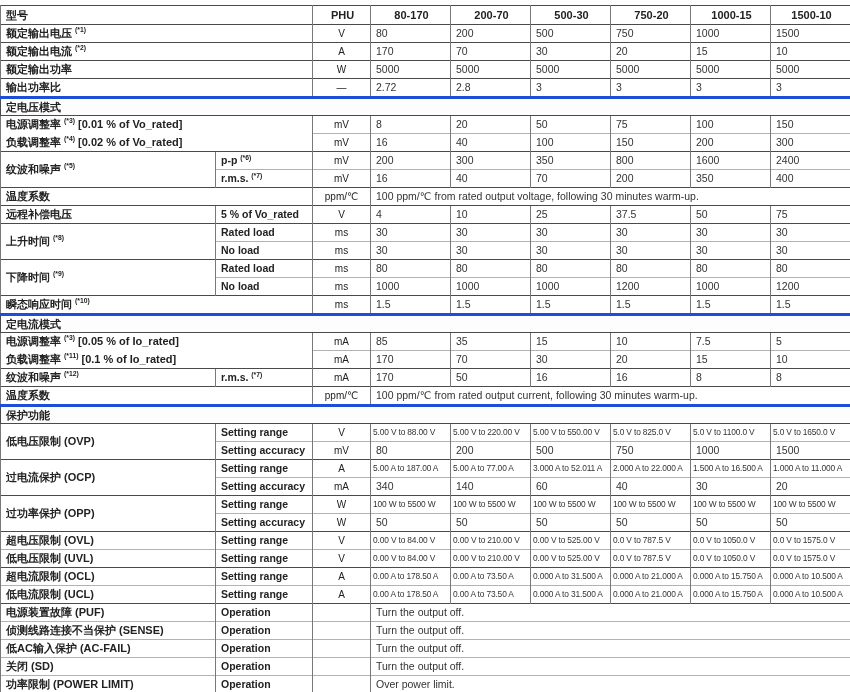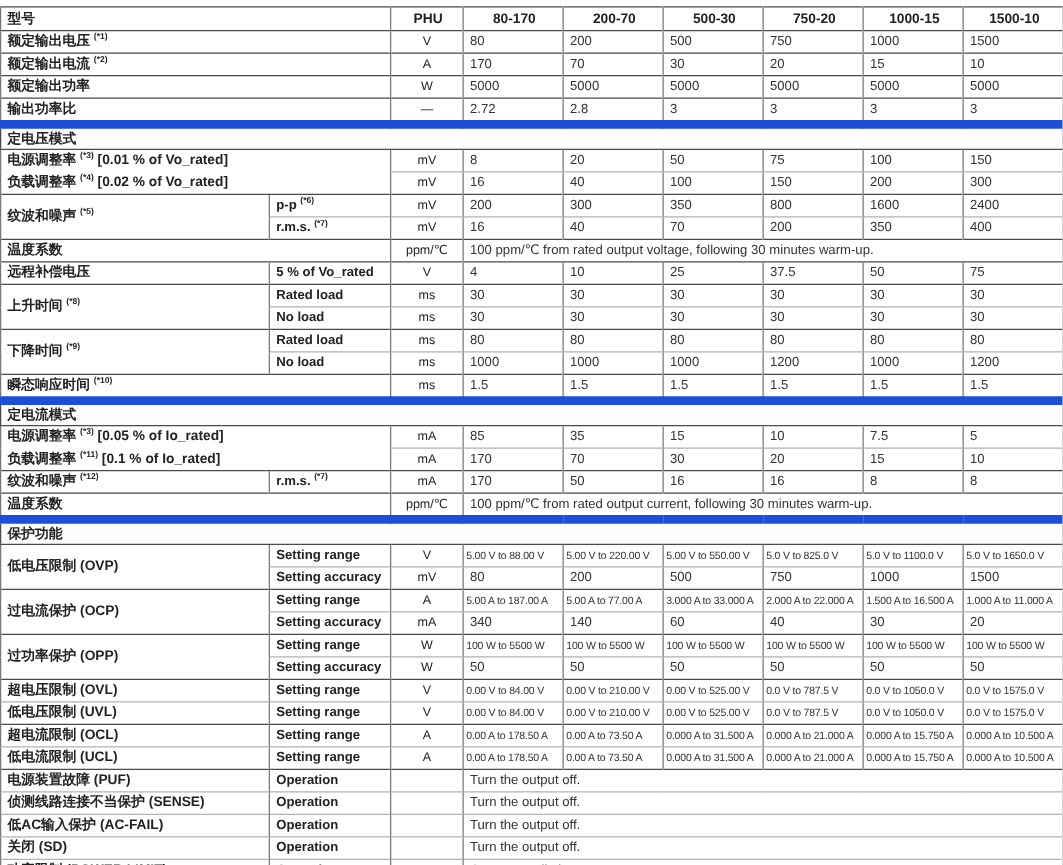--- a/index.html
+++ b/index.html
@@ -17,21 +17,21 @@
   thead th.unit, thead th.model{text-align:center;margin-top:11px;}
   tr.top-d > td{border-top:1px solid #4a4a4a;}
   tr.top-l > td{border-top:1px solid #b2b2b2;}
   td.nt{border-top:none !important;}
   td.label{font-weight:bold;font-size:11px;}
   td.sub{font-weight:bold;font-size:10.5px;}
   td.unit{text-align:center;font-size:10px;padding:1px 1px;}
   td.val{color:#333;}
   td.sm{font-size:8.4px;letter-spacing:-0.15px;padding-left:2px;padding-right:1px;}
   tr.section td{font-weight:bold;font-size:11px;height:14px;border-left:none;
-    border-top:7px solid #1d4ed8;background:#fdfdfd;}
+    border-top:3px solid #1d4ed8;background:#fdfdfd;}
   sup{font-size:6.8px;vertical-align:super;line-height:0;font-weight:bold;}
 </style>
 </head>
 <body>
 
 <div class="page">
 
   <table class="spec">
     <colgroup>
       <col class="c-label">
@@ -271,21 +271,21 @@
           <td class="val">750</td>
           <td class="val">1000</td>
           <td class="val">1500</td>
         </tr>
         <tr class="top-d">
           <td class="label" rowspan="2" colspan="1">过电流保护 (OCP)</td>
           <td class="sub">Setting range</td>
           <td class="unit">A</td>
           <td class="val sm">5.00 A to 187.00 A</td>
           <td class="val sm">5.00 A to 77.00 A</td>
-          <td class="val sm">3.000 A to 33.000 A</td>
+          <td class="val sm">3.000 A to 52.011 A</td>
           <td class="val sm">2.000 A to 22.000 A</td>
           <td class="val sm">1.500 A to 16.500 A</td>
           <td class="val sm">1.000 A to 11.000 A</td>
         </tr>
         <tr class="top-l">
           <td class="sub">Setting accuracy</td>
           <td class="unit">mA</td>
           <td class="val">340</td>
           <td class="val">140</td>
           <td class="val">60</td>

